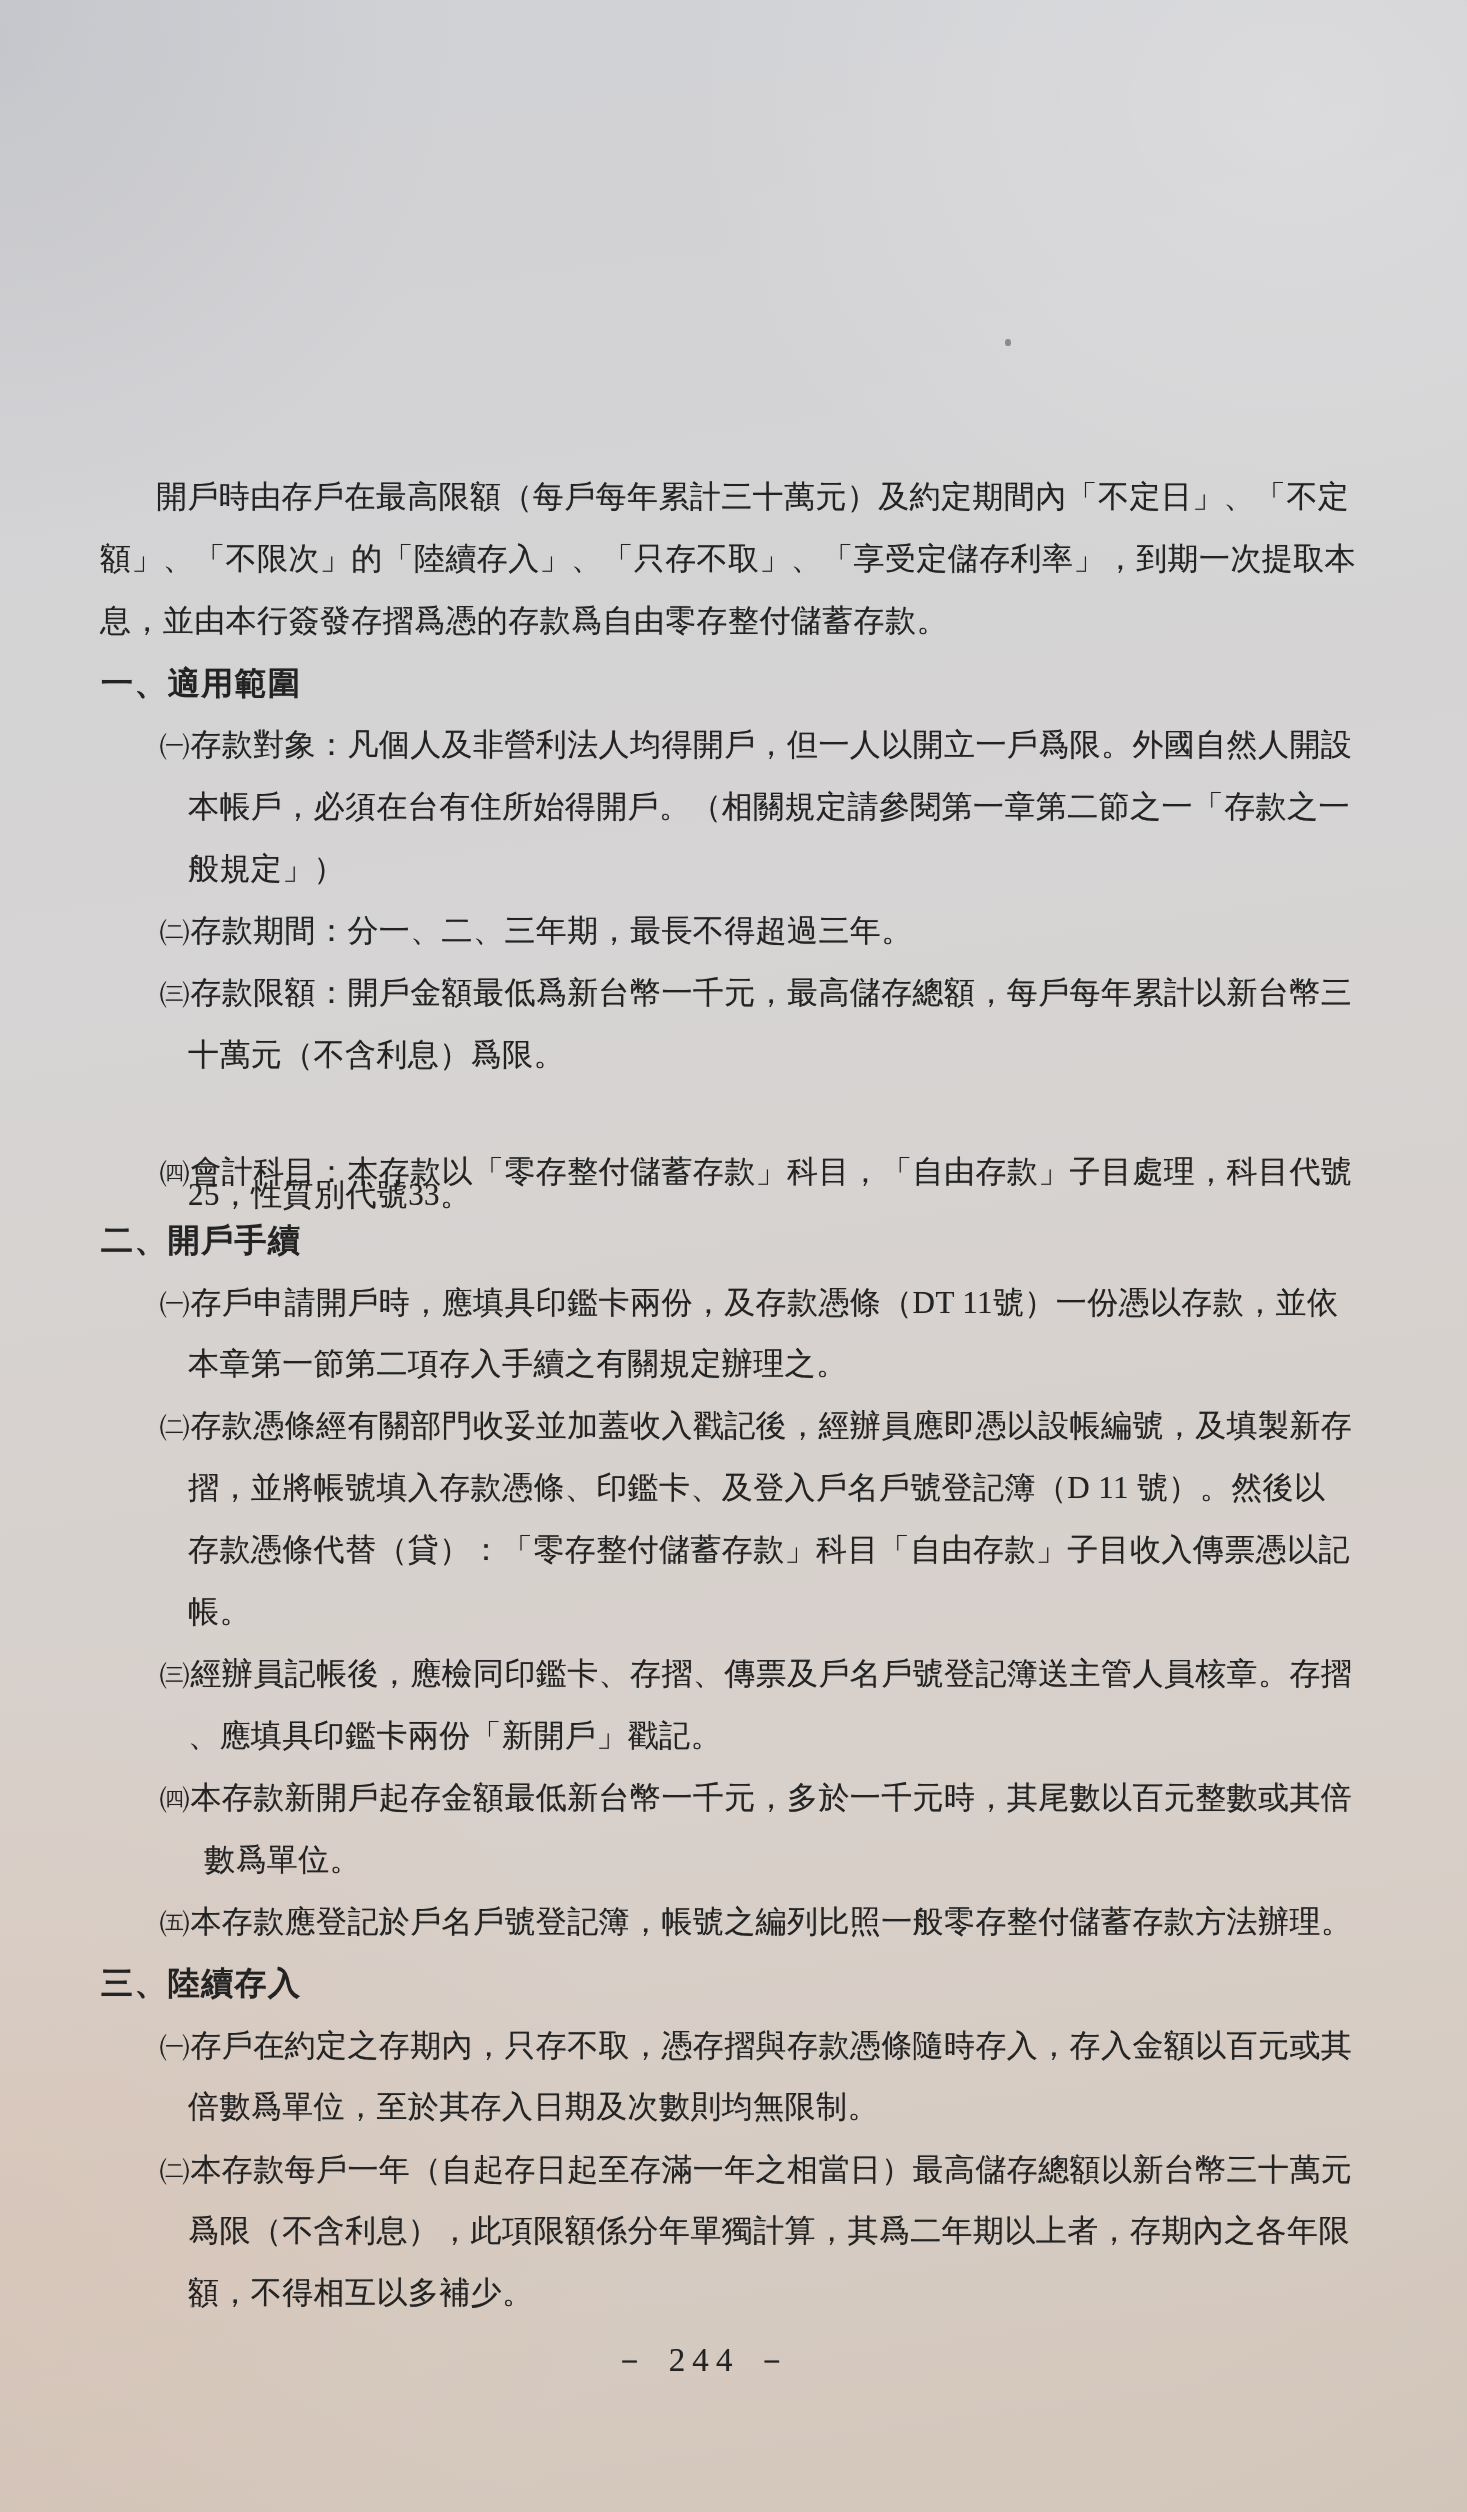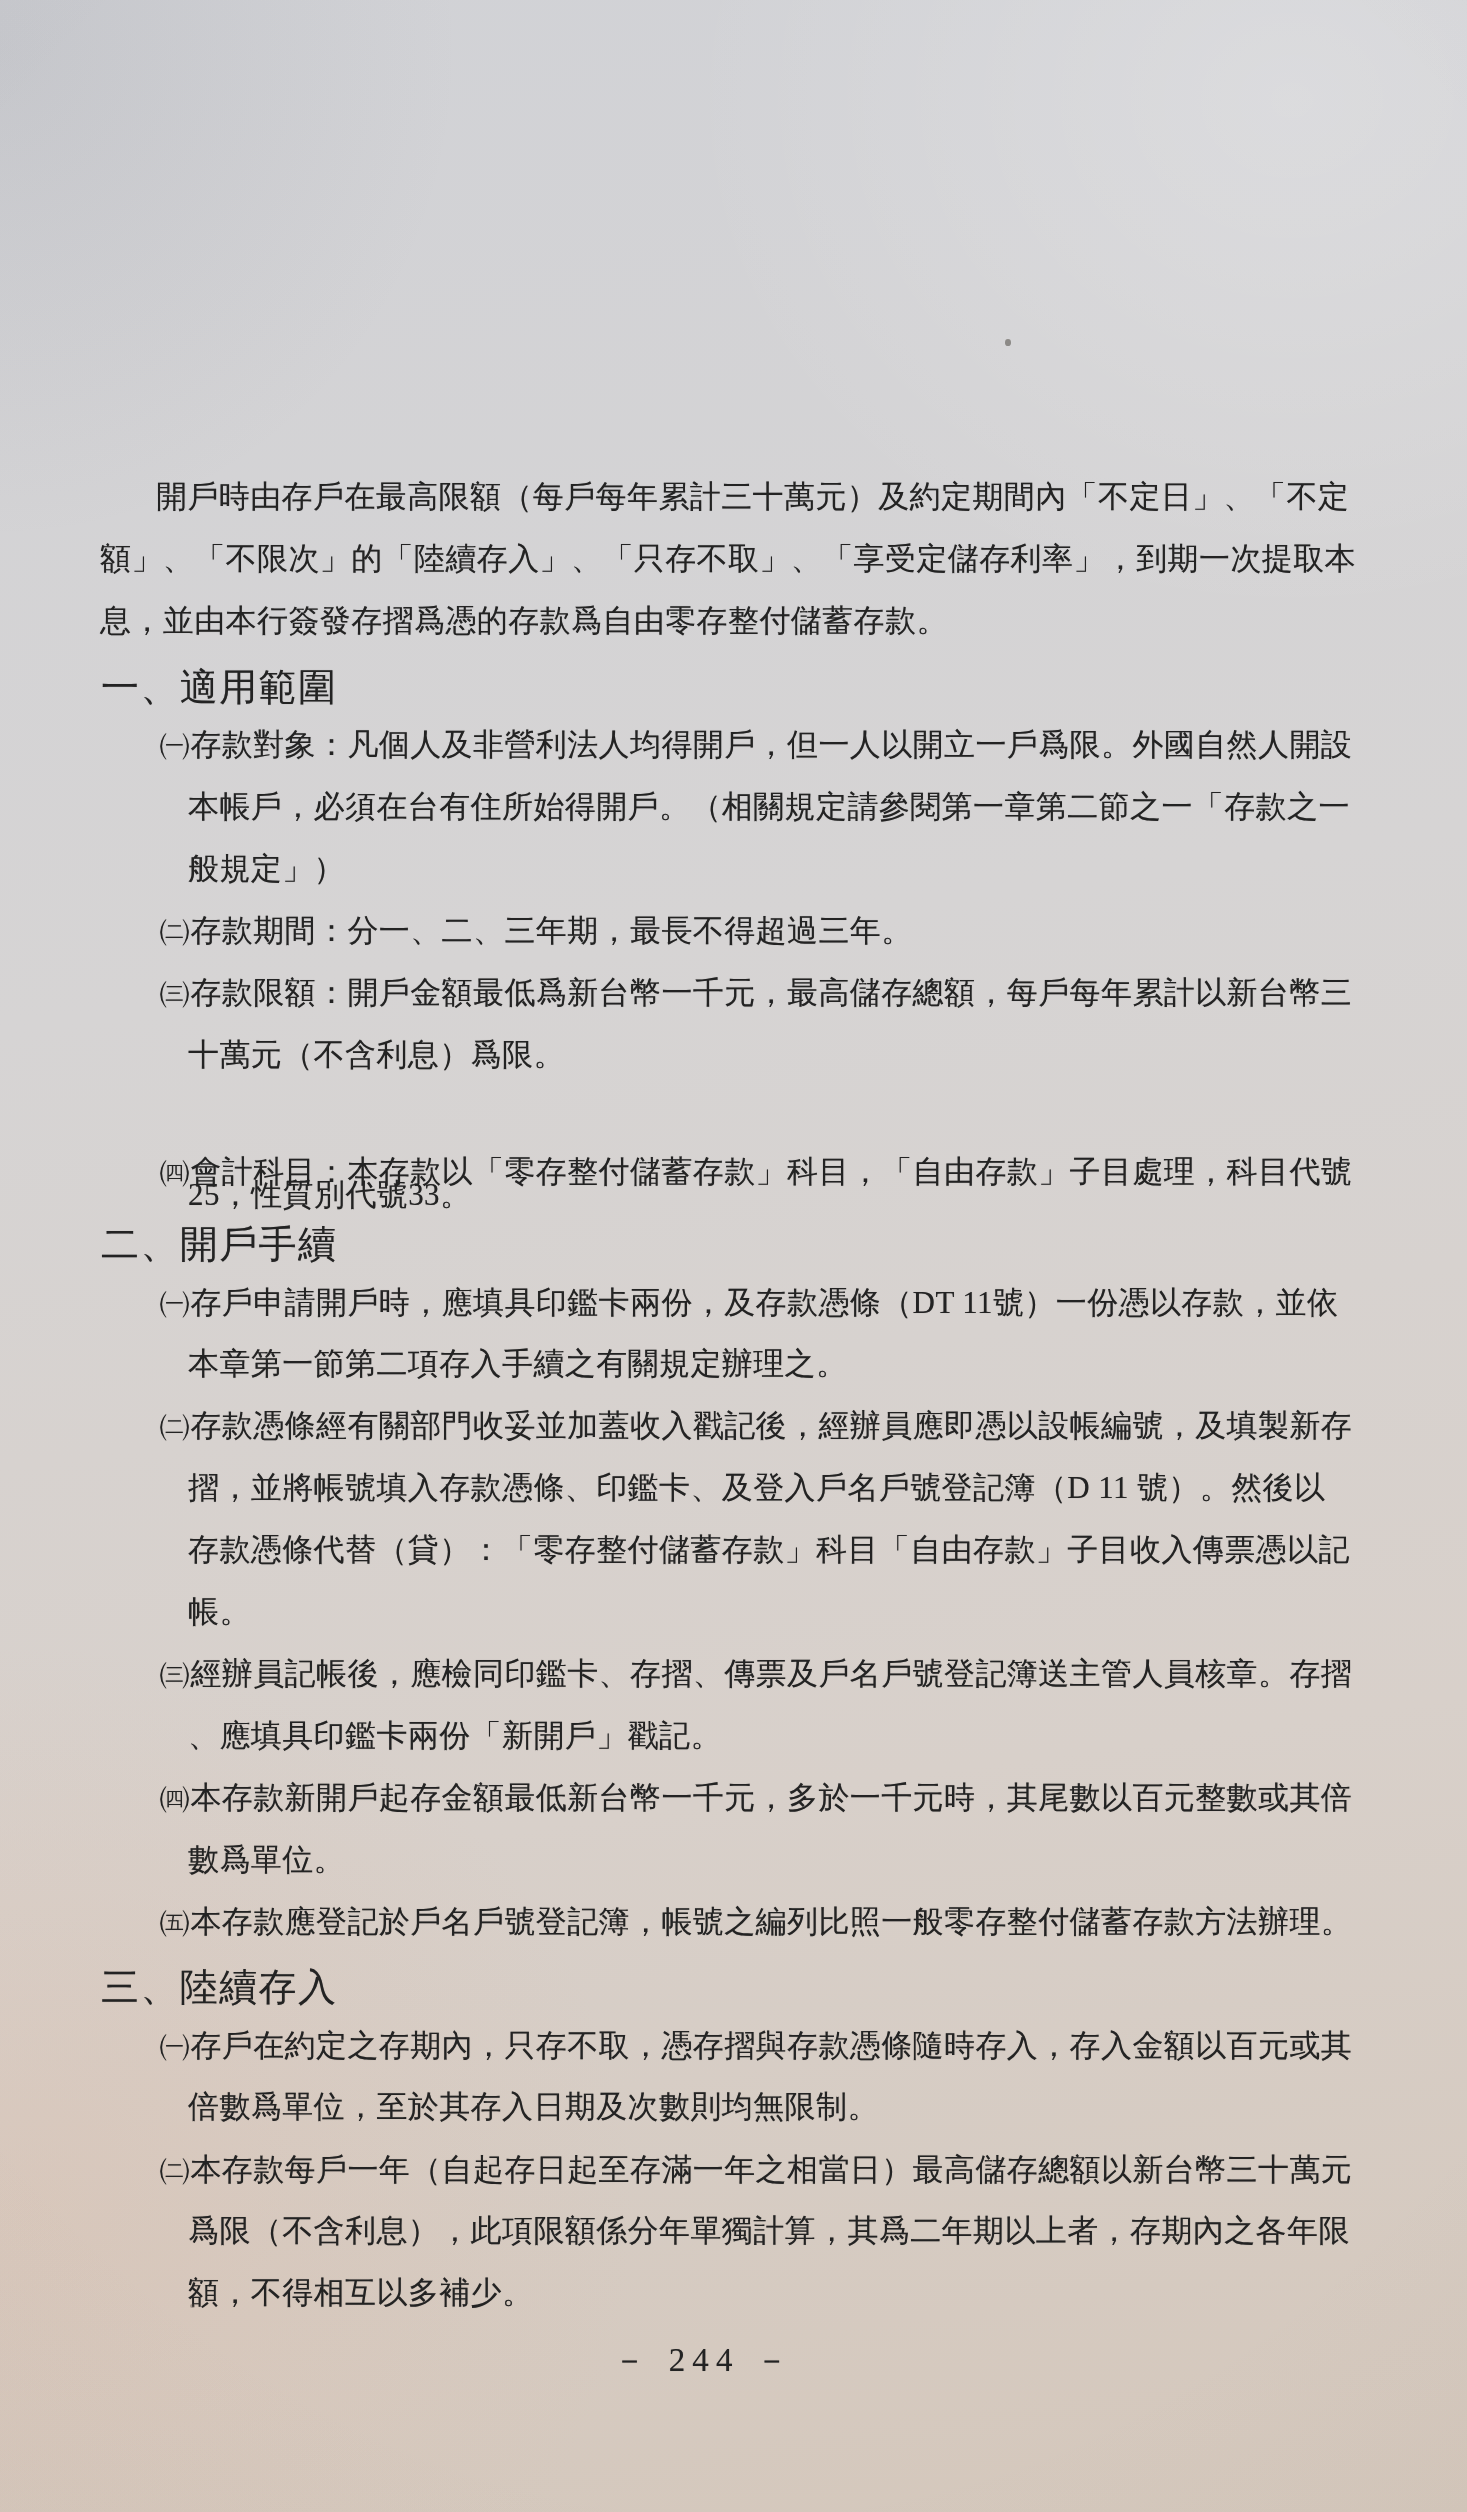--- a/index.html
+++ b/index.html
@@ -52,21 +52,21 @@
     position: absolute;
     white-space: nowrap;
     font-size: 31px;
     font-weight: 500;
     letter-spacing: 0.4px;
     color: var(--ink, #232323);
     text-shadow: 0 0 0.7px rgba(35,35,35,0.40);
   }
   .line.indent  { left: 156px; }  
   .line.margin  { left: 100px; }  
-  .line.section { left: 101px; font-size: 38px; letter-spacing: 1.4px; font-weight: 400; }
+  .line.section { left: 101px; font-size: 32px; letter-spacing: 1.4px; font-weight: 700; }
   .line.item    { left: 159px; }  
   .line.cont    { left: 188px; }  
   .footer {
     position: absolute;
     left: 613px;
     top: 2338px;
     font-size: 33px;
     font-weight: 400;
     letter-spacing: 7.2px;
     color: var(--ink, #232323);
@@ -102,21 +102,21 @@
       <div class="line section" style="top: 1219px;">二、開戶手續</div>
       <div class="line item" style="top: 1282px;">㈠存戶申請開戶時，應填具印鑑卡兩份，及存款憑條（DT 11號）一份憑以存款，並依</div>
       <div class="line cont" style="top: 1343px;">本章第一節第二項存入手續之有關規定辦理之。</div>
       <div class="line item" style="top: 1405px;">㈡存款憑條經有關部門收妥並加蓋收入戳記後，經辦員應即憑以設帳編號，及填製新存</div>
       <div class="line cont" style="top: 1467px;">摺，並將帳號填入存款憑條、印鑑卡、及登入戶名戶號登記簿（D 11 號）。然後以</div>
       <div class="line cont" style="top: 1529px;">存款憑條代替（貸）：「零存整付儲蓄存款」科目「自由存款」子目收入傳票憑以記</div>
       <div class="line cont" style="top: 1591px;">帳。</div>
       <div class="line item" style="top: 1653px;">㈢經辦員記帳後，應檢同印鑑卡、存摺、傳票及戶名戶號登記簿送主管人員核章。存摺</div>
       <div class="line cont" style="top: 1715px;">、應填具印鑑卡兩份「新開戶」戳記。</div>
       <div class="line item" style="top: 1777px;">㈣本存款新開戶起存金額最低新台幣一千元，多於一千元時，其尾數以百元整數或其倍</div>
-      <div class="line cont" style="top: 1839px;">數爲單位。</div>
+      <div class="line cont" style="top: 1839px; margin-left: 16px;">數爲單位。</div>
       <div class="line item" style="top: 1901px; font-family: Liberation Mono, monospace;">㈤本存款應登記於戶名戶號登記簿，帳號之編列比照一般零存整付儲蓄存款方法辦理。</div>
       <div class="line section" style="top: 1962px;">三、陸續存入</div>
       <div class="line item" style="top: 2025px;">㈠存戶在約定之存期內，只存不取，憑存摺與存款憑條隨時存入，存入金額以百元或其</div>
       <div class="line cont" style="top: 2086px;">倍數爲單位，至於其存入日期及次數則均無限制。</div>
       <div class="line item" style="top: 2149px;">㈡本存款每戶一年（自起存日起至存滿一年之相當日）最高儲存總額以新台幣三十萬元</div>
       <div class="line cont" style="top: 2210px;">爲限（不含利息），此項限額係分年單獨計算，其爲二年期以上者，存期內之各年限</div>
       <div class="line cont" style="top: 2272px;">額，不得相互以多補少。</div>
     </div>
   <div class="footer">－ 244 －</div>
   <div class="speck s1"></div>

